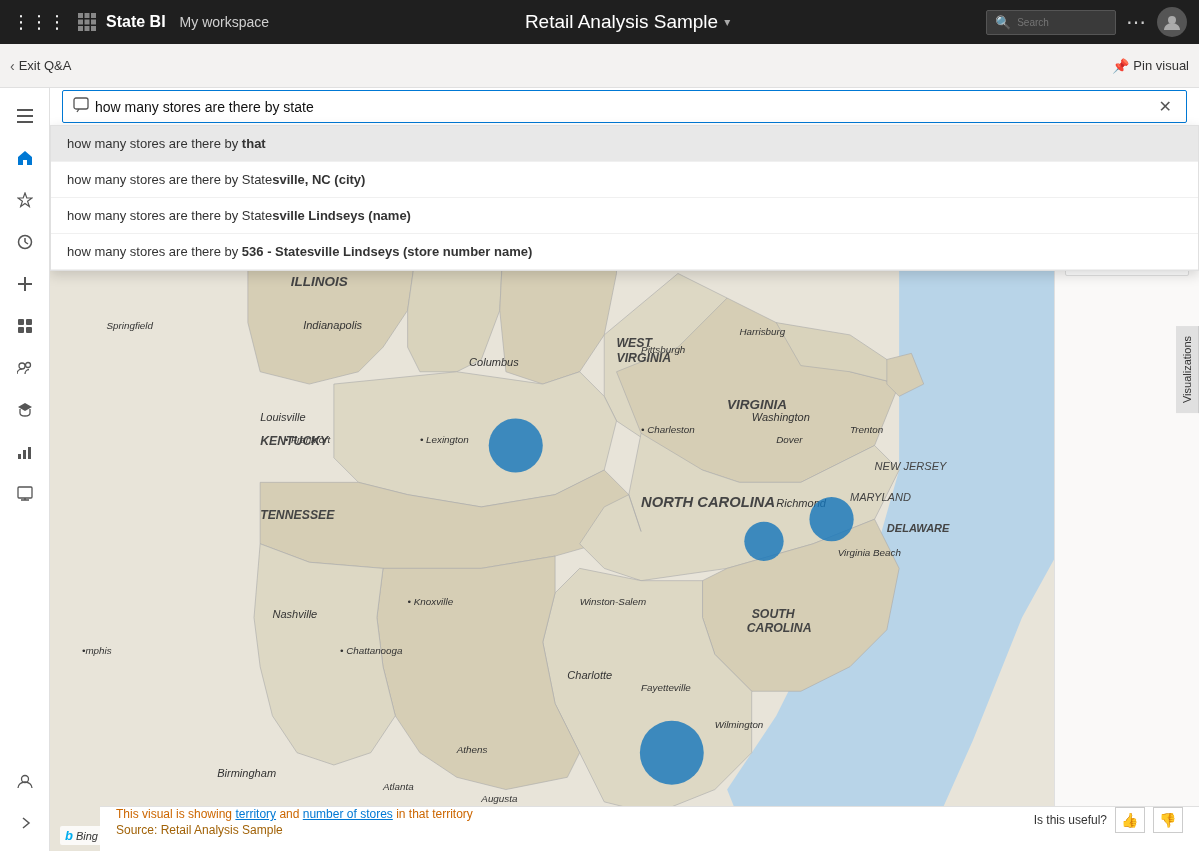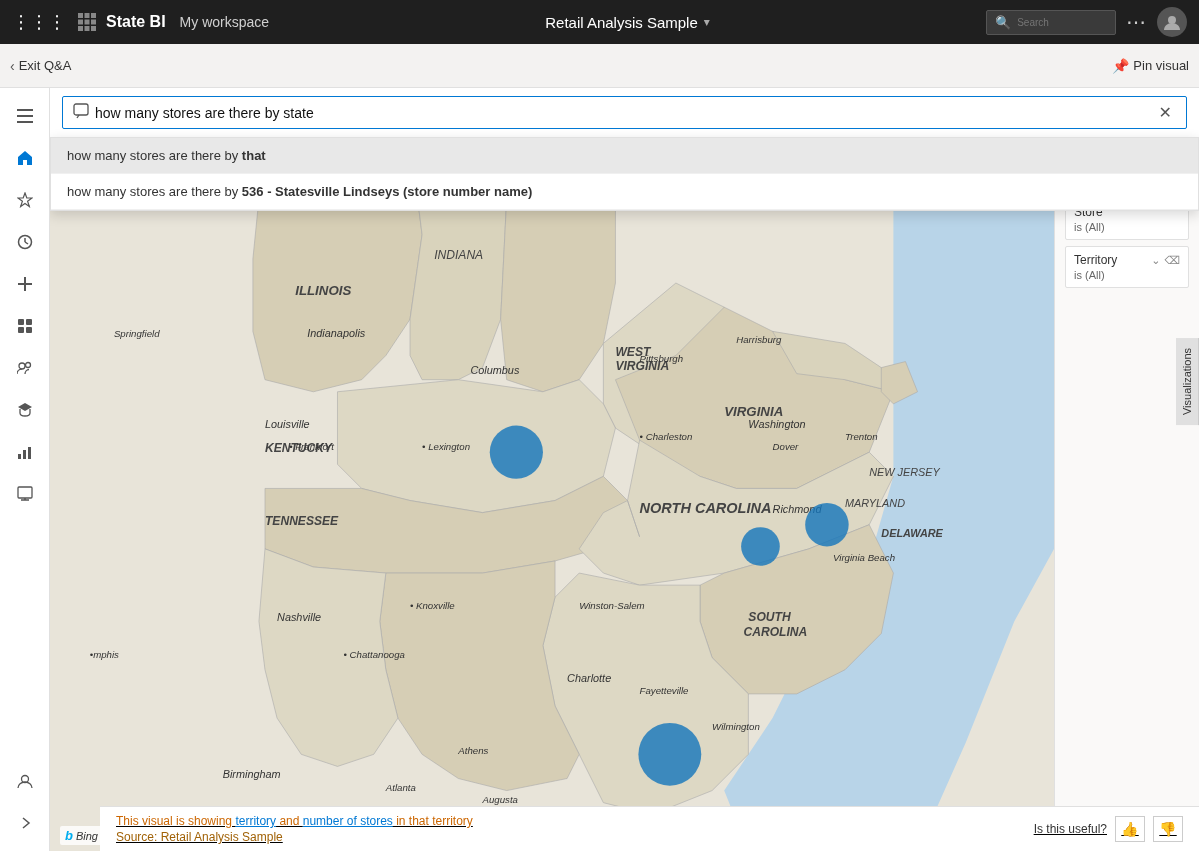--- a/index.html
+++ b/index.html
@@ -33,21 +33,21 @@
       margin-left: 4px;
     }
     .top-nav-center {
       flex: 1;
       display: flex;
       justify-content: center;
       align-items: center;
       gap: 6px;
     }
     .top-nav-report-title {
-      font-size: 15px;
+      font-size: 19px;
       color: white;
       font-weight: 400;
     }
     .top-nav-chevron {
       color: #aaa;
       font-size: 12px;
     }
     .top-nav-right {
       display: flex;
       align-items: center;
@@ -146,21 +146,21 @@
       display: flex;
       flex-direction: column;
       overflow: hidden;
       position: relative;
     }
 
     
     .qa-container {
       background: white;
       border-bottom: 1px solid #e0e0e0;
-      padding: 8px 12px;
+      padding: 2px 12px;
       position: relative;
       z-index: 100;
     }
     .qa-input-wrapper {
       position: relative;
       display: flex;
       align-items: center;
       border: 1.5px solid #0078d4;
       border-radius: 2px;
       background: white;
@@ -269,28 +269,27 @@
       font-size: 11px;
       cursor: pointer;
     }
 
     
     .bottom-bar {
       height: 45px;
       background: #fff;
       border-top: 1px solid #e0e0e0;
       display: flex;
-      align-items: center;
+      align-items: flex-start;
       padding: 0 16px;
       font-size: 12px;
       position: absolute;
       bottom: 0;
       left: 50px;
       right: 0;
-      text-decoration: underline;
     }
     .bottom-info {
       flex: 1;
     }
     .bottom-info-line1 { color: #cc6600; margin-bottom: 2px; }
     .bottom-info-link { color: #0078d4; }
     .bottom-info-line2 { color: #a16207; }
     .bottom-feedback {
       display: flex;
       align-items: center;
@@ -486,20 +485,26 @@
               <path d="M4 15l2-3" fill="none" stroke="#555" stroke-width="1.3"></path>
             </svg>
         </span>
         <input class="qa-input" type="text" value="how many stores are there by state" style="">
         <span class="qa-clear-btn">✕</span>
       </div>
 
       <div class="qa-dropdown">
         <div class="qa-dropdown-item">
           how many stores are there by <span class="qa-highlight">that</span>
+        </div>
+        <div class="qa-dropdown-item">
+          how many stores are there by State<span class="qa-highlight">sville, NC (city)</span>
+        </div>
+        <div class="qa-dropdown-item">
+          how many stores are there by State<span class="qa-highlight">sville Lindseys (name)</span>
         </div>
         <div class="qa-dropdown-item">
           how many stores are there by <span class="qa-bold">536 - Statesville Lindseys (store number name)</span>
         </div>
       </div>
     </div>
 
     <div style="display:flex; flex:1; overflow:hidden; position:relative;">
 
       <div class="map-wrapper">

